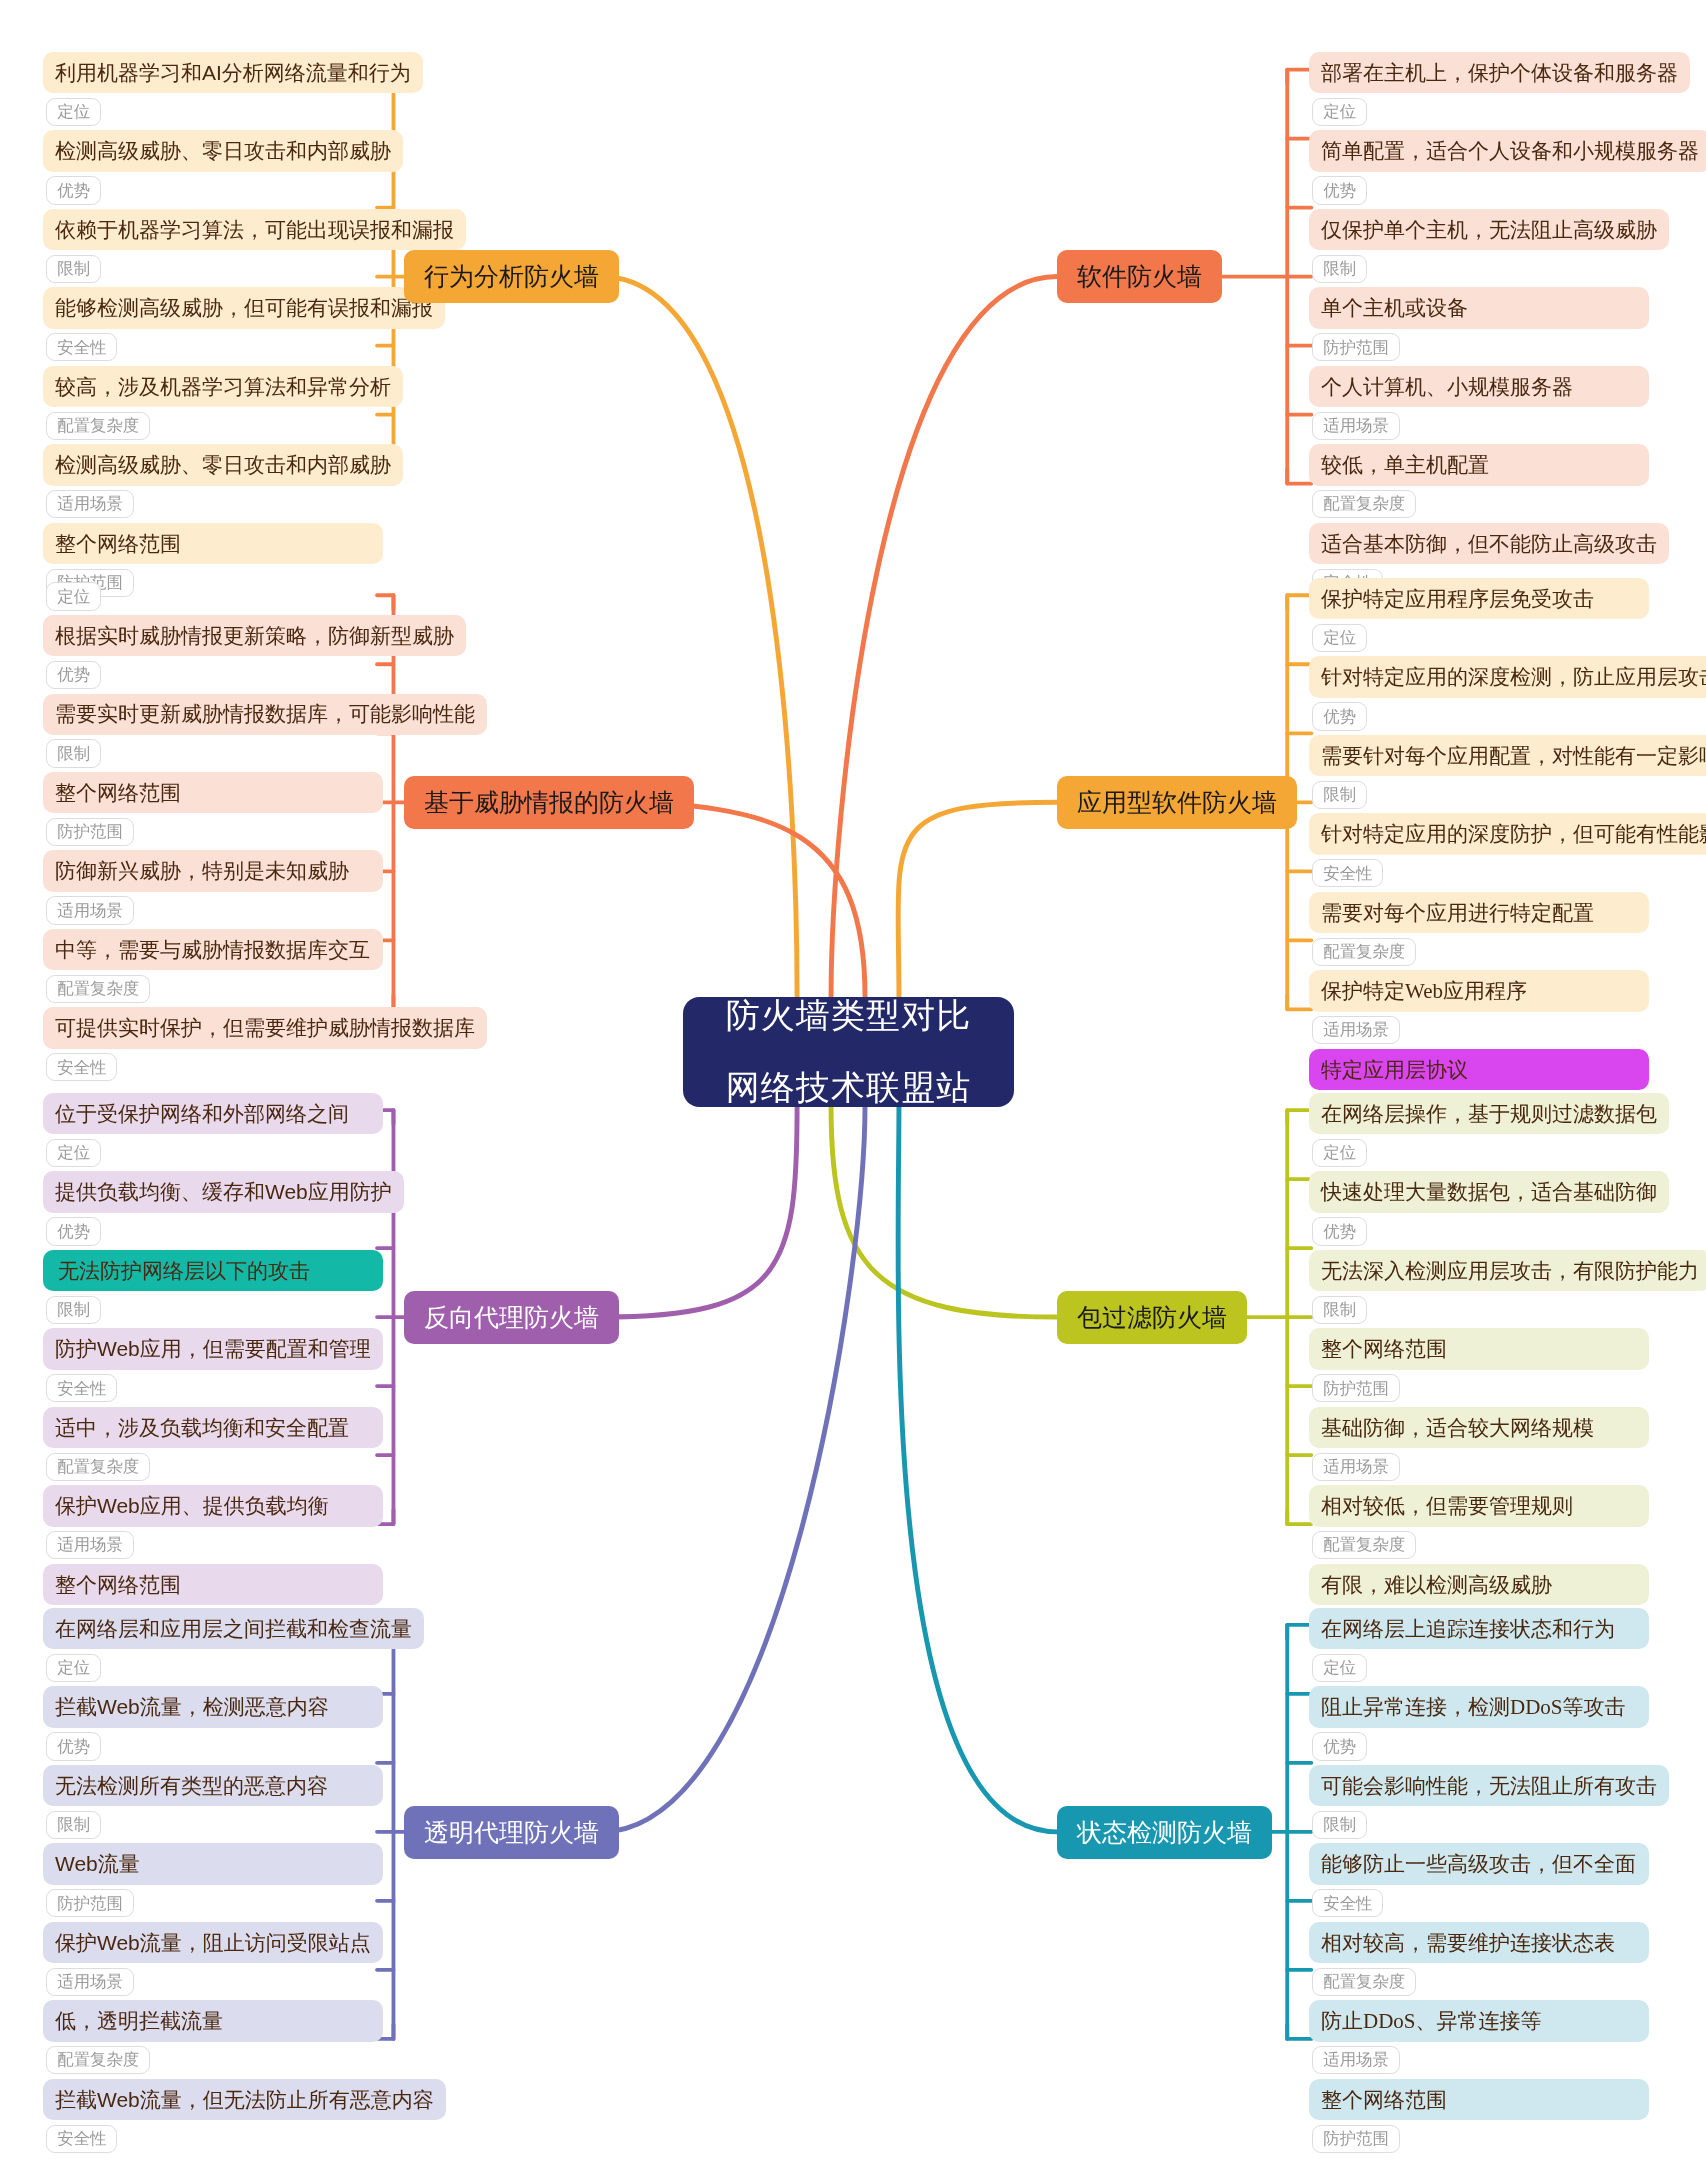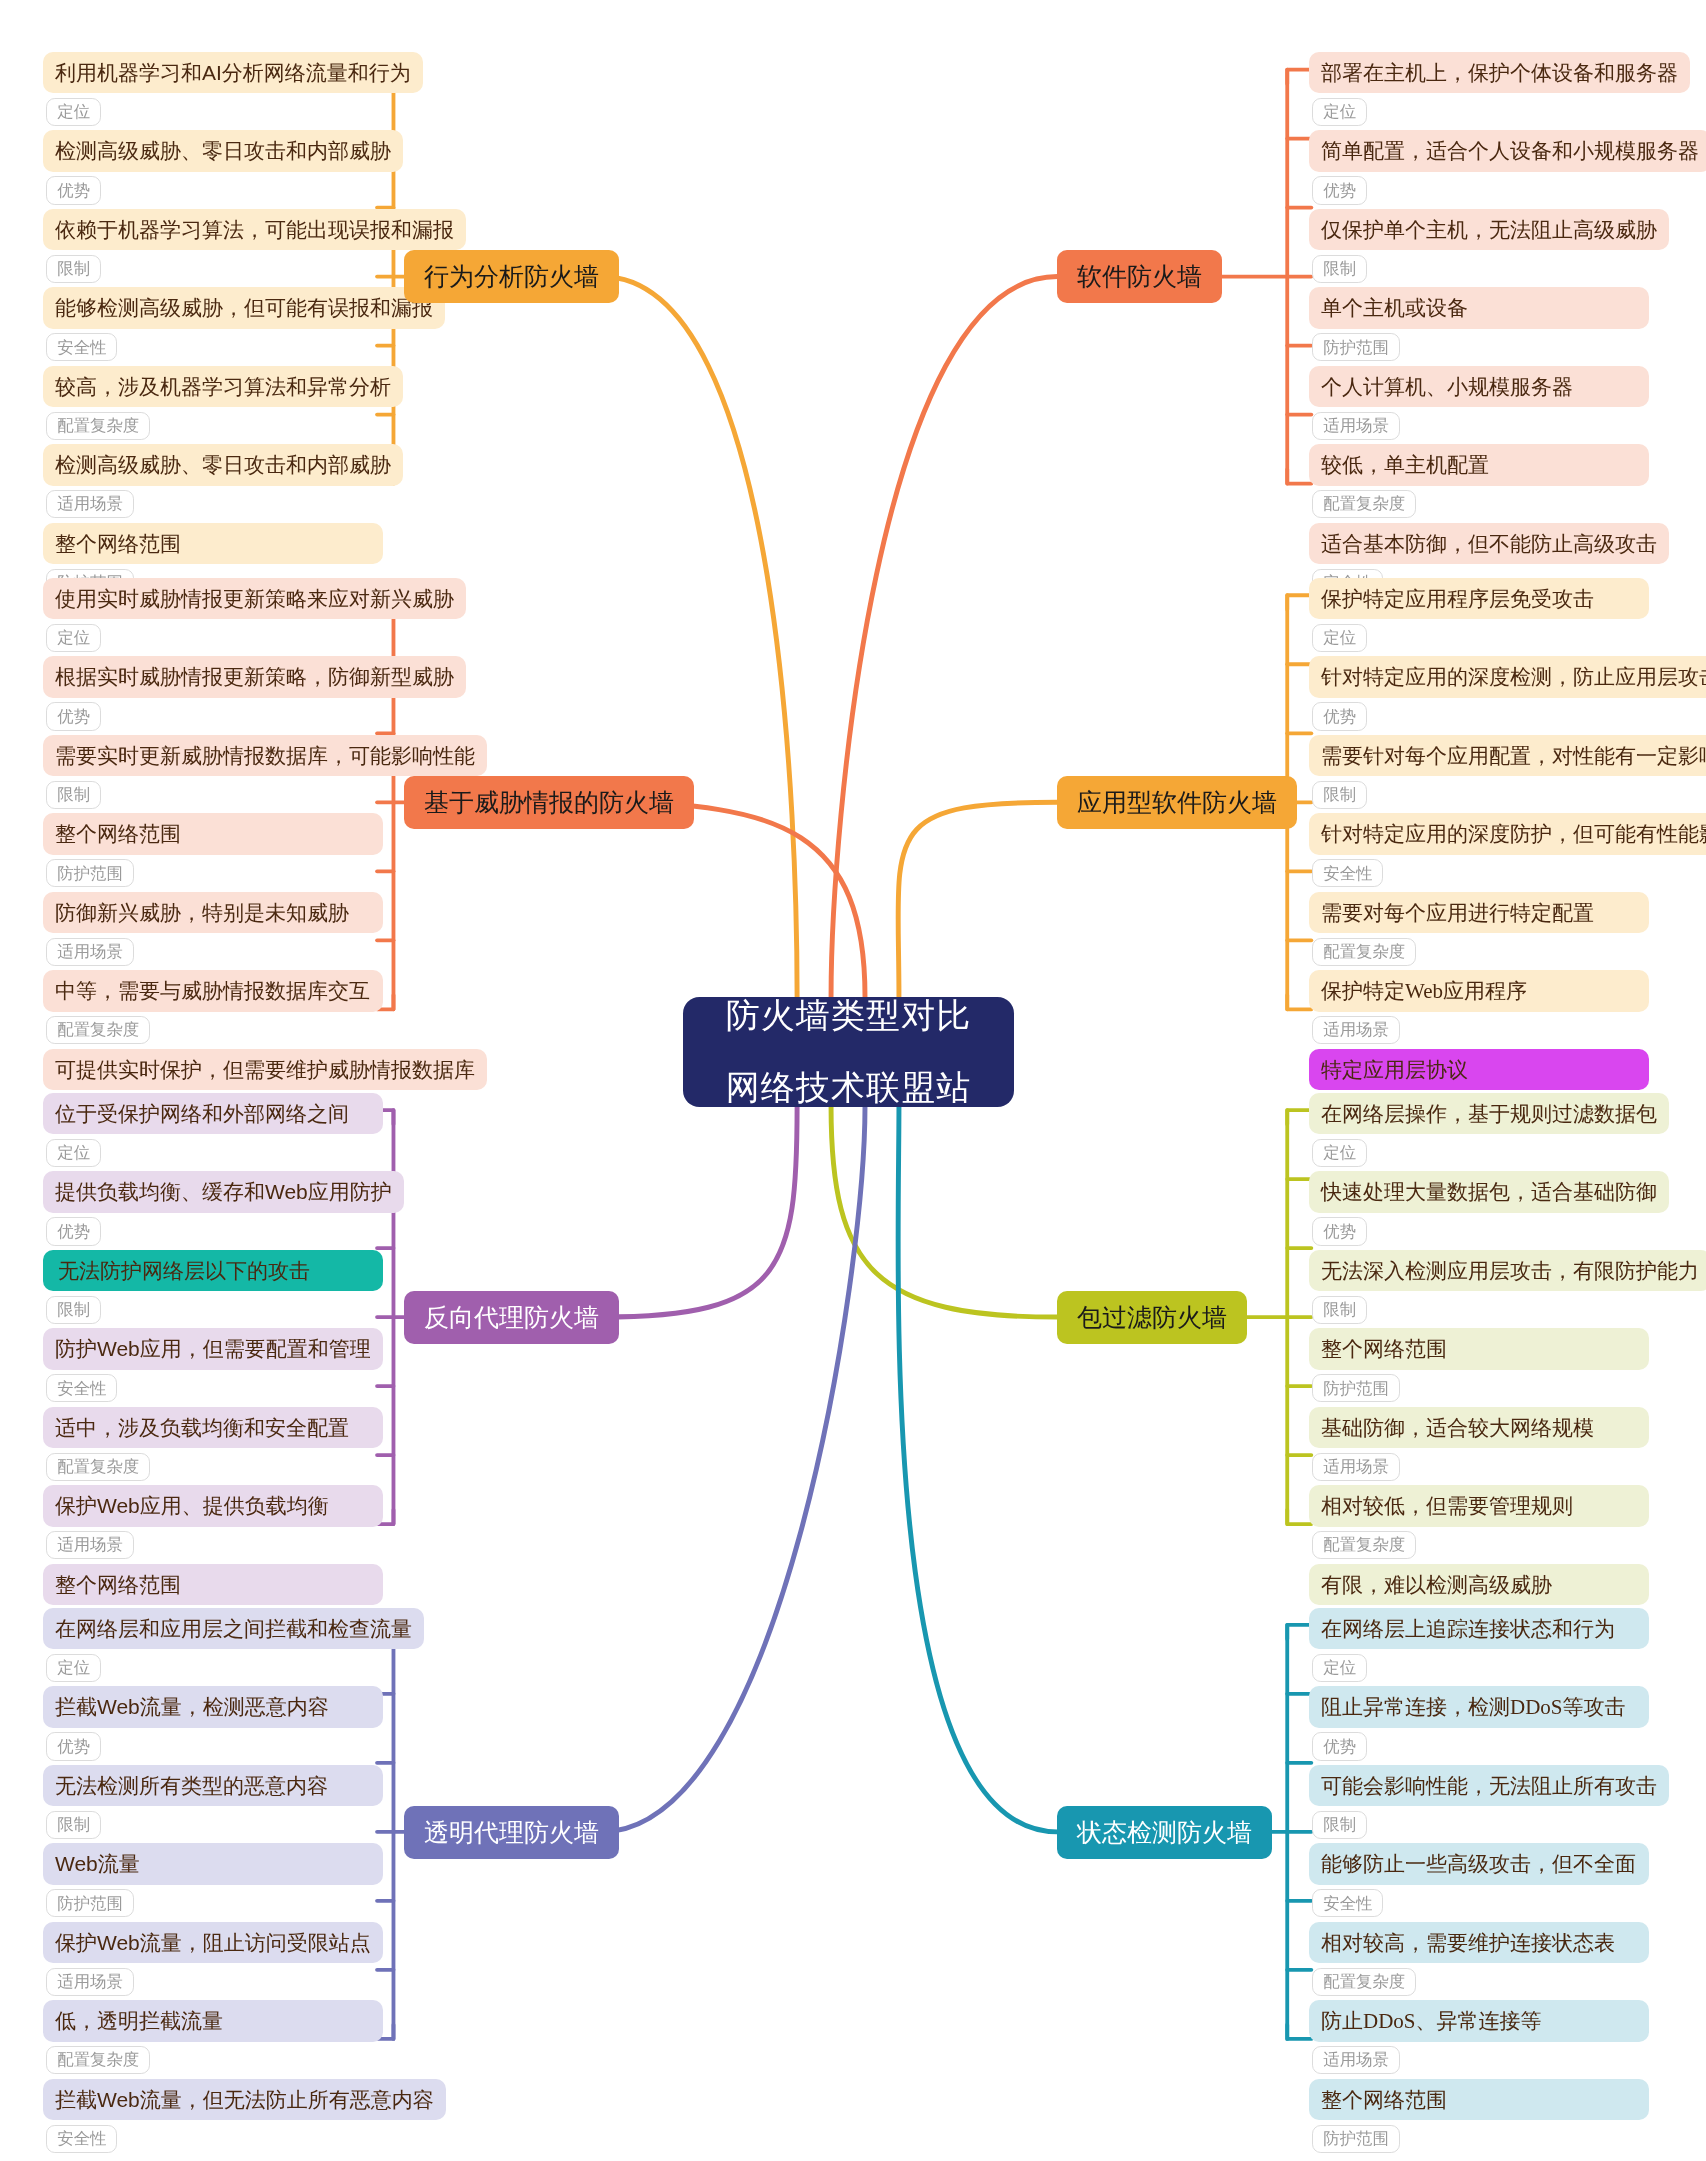--- a/index.html
+++ b/index.html
@@ -183,21 +183,21 @@
         <div class="leaf-item"><div class="leaf-text" style="background: rgb(251, 224, 214);">仅保护单个主机，无法阻止高级威胁</div><span class="leaf-tag">限制</span></div>
         <div class="leaf-item"><div class="leaf-text" style="background: rgb(251, 224, 214);">单个主机或设备</div><span class="leaf-tag">防护范围</span></div>
         <div class="leaf-item"><div class="leaf-text" style="background: rgb(251, 224, 214);">个人计算机、小规模服务器</div><span class="leaf-tag">适用场景</span></div>
         <div class="leaf-item"><div class="leaf-text" style="background: rgb(251, 224, 214);">较低，单主机配置</div><span class="leaf-tag">配置复杂度</span></div>
         <div class="leaf-item"><div class="leaf-text" style="background: rgb(251, 224, 214);">适合基本防御，但不能防止高级攻击</div><span class="leaf-tag">安全性</span></div>
       </div>
       <div class="branch-node" style="background: rgb(242, 120, 75); top: 250px; left: 1057px;">
         <span>软件防火墙</span>
       </div>
       <div class="leaf-col left" style="left: 43px; top: 578px;">
-        <div class="leaf-item"><div class="leaf-text" style="background: rgb(251, 224, 214);">使用实时威胁情报更新策略来应对新兴威胁</div><span class="leaf-tag">定位</span></div>
+        <div class="leaf-item"><span class="leaf-tag">定位</span></div>
         <div class="leaf-item"><div class="leaf-text" style="background: rgb(251, 224, 214);">根据实时威胁情报更新策略，防御新型威胁</div><span class="leaf-tag">优势</span></div>
         <div class="leaf-item"><div class="leaf-text" style="background: rgb(251, 224, 214);">需要实时更新威胁情报数据库，可能影响性能</div><span class="leaf-tag">限制</span></div>
         <div class="leaf-item"><div class="leaf-text" style="background: rgb(251, 224, 214);">整个网络范围</div><span class="leaf-tag">防护范围</span></div>
         <div class="leaf-item"><div class="leaf-text" style="background: rgb(251, 224, 214);">防御新兴威胁，特别是未知威胁</div><span class="leaf-tag">适用场景</span></div>
         <div class="leaf-item"><div class="leaf-text" style="background: rgb(251, 224, 214);">中等，需要与威胁情报数据库交互</div><span class="leaf-tag">配置复杂度</span></div>
         <div class="leaf-item"><div class="leaf-text" style="background: rgb(251, 224, 214);">可提供实时保护，但需要维护威胁情报数据库</div><span class="leaf-tag">安全性</span></div>
       </div>
       <div class="branch-node" style="background: rgb(242, 120, 75); top: 776px; left: 404px;">
         <span>基于威胁情报的防火墙</span>
       </div>

